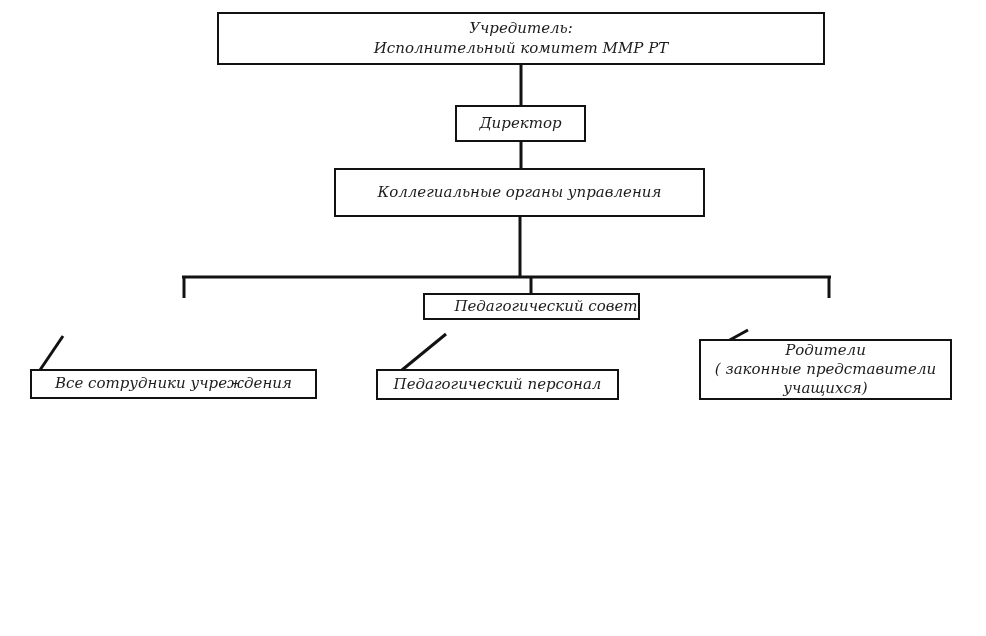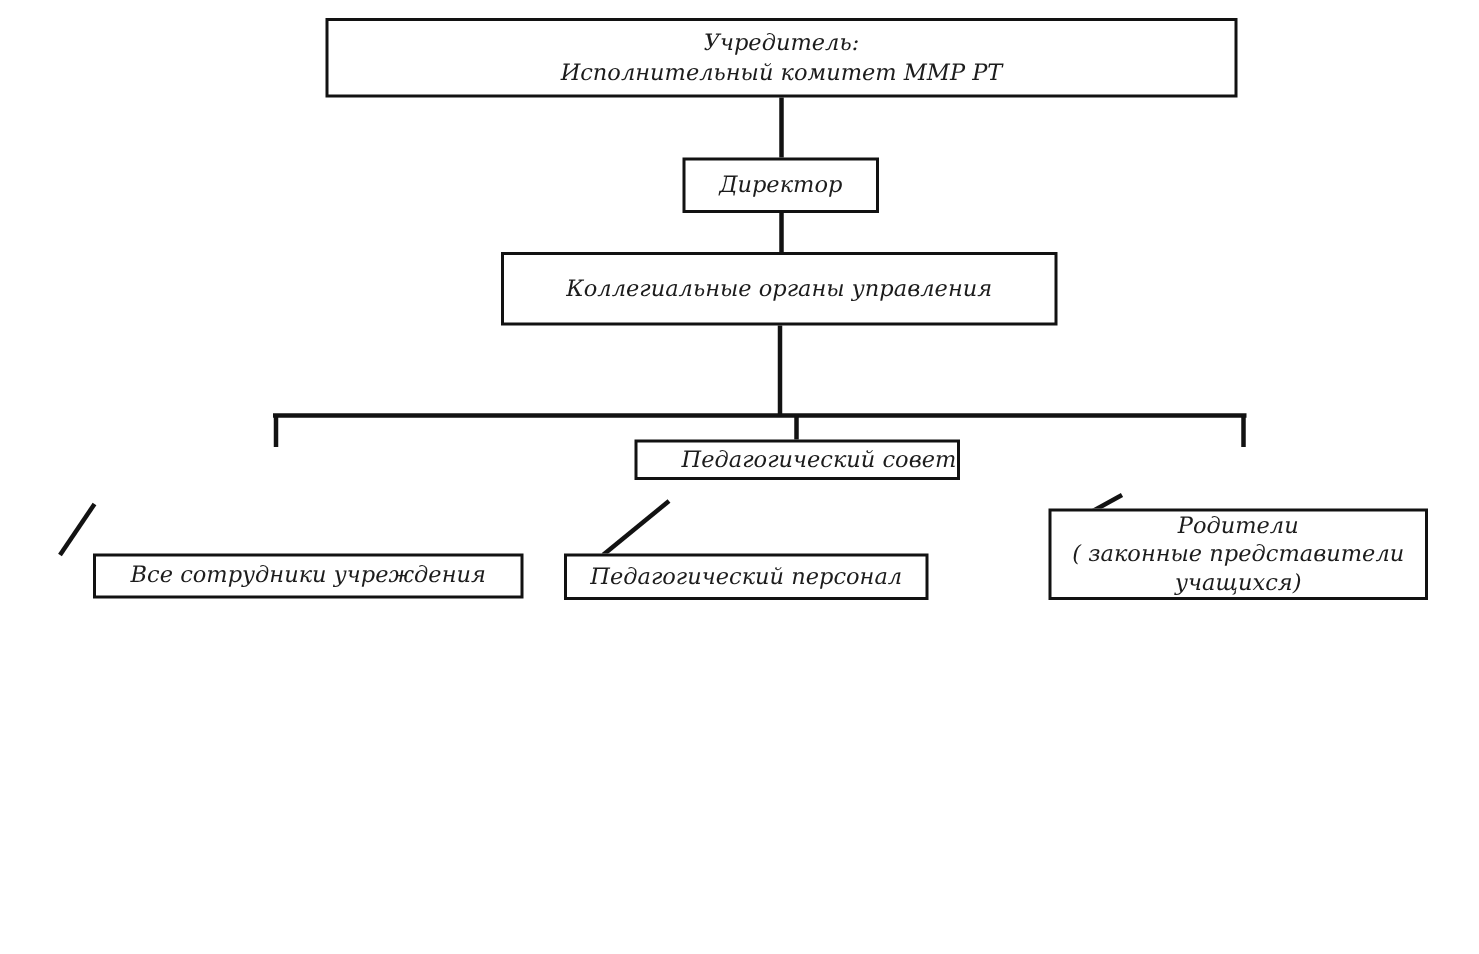--- a/index.html
+++ b/index.html
@@ -89,21 +89,21 @@
   <div class="node" style="left:334px; top:168px; width:371px; height:49px;">
     <span class="node-label">Коллегиальные органы управления</span>
   </div>
 
 
   <div class="node" style="left:423px; top:293px; width:217px; height:27px;padding-left:29px;">
     <span class="node-label">Педагогический совет</span>
   </div>
 
 
-  <div class="node" style="left:30px; top:369px; width:287px; height:30px;margin-left:32px;">
+  <div class="node" style="left:30px; top:369px; width:287px; height:30px;">
     <span class="node-label">Все сотрудники учреждения</span>
   </div>
 
   <div class="node" style="left:376px; top:369px; width:243px; height:31px;">
     <span class="node-label">Педагогический персонал</span>
   </div>
 
   <div class="node" style="left:687px; top:339px; width:253px; height:61px;margin-left:12px;">
     <span class="node-label">Родители
 ( законные представители

